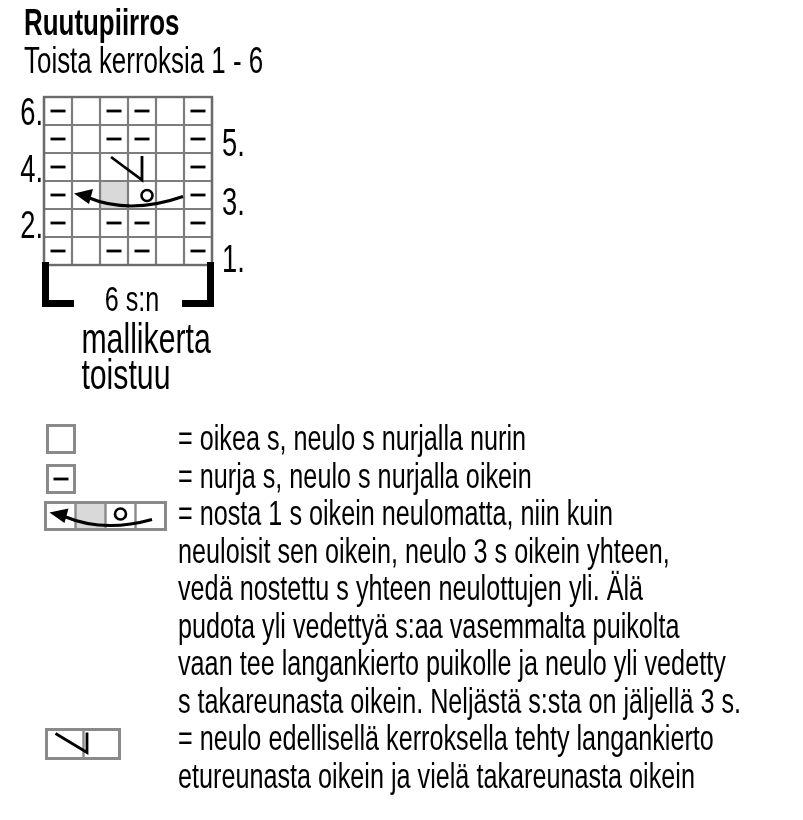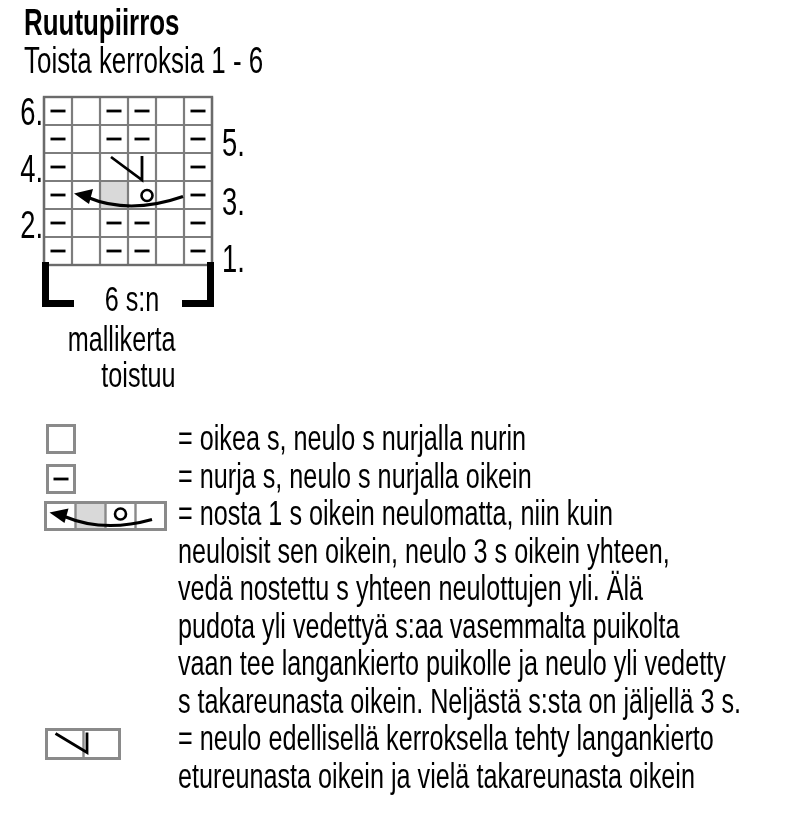--- a/index.html
+++ b/index.html
@@ -8,21 +8,21 @@
   .abs{position:absolute;white-space:nowrap;}
   .cond-l{transform:scaleX(0.72);transform-origin:0 50%;}
   .cond-c{transform:scaleX(0.72);transform-origin:50% 50%;}
   .cond-r{transform:scaleX(0.72);transform-origin:100% 50%;}
   .title{left:24px;top:5px;font-size:36px;font-weight:bold;line-height:36px;}
   .subtitle{left:24px;top:43px;font-size:36px;line-height:36px;}
   .rl{font-size:38px;line-height:30px;}
   .rl-left{left:0;width:43px;text-align:right;}
   .rl-right{left:222px;}
   .sixsn{left:52px;top:281px;width:160px;text-align:center;font-size:35px;line-height:35px;}
-  .caption{left:38px;top:321px;width:160px;text-align:right;font-size:35px;line-height:36px;}
+  .caption{left:59px;top:321px;width:160px;text-align:left;font-size:42px;line-height:36px;}
   .caption div{white-space:nowrap;}
   #legend-text{left:178px;top:419px;font-size:35px;}
   .lg-line{line-height:37.5px;white-space:nowrap;transform:scaleX(0.72);transform-origin:0 50%;}
   #gfx{position:absolute;left:0;top:0;pointer-events:none;}
 </style>
 </head>
 <body>
 
 <div class="page">
 

